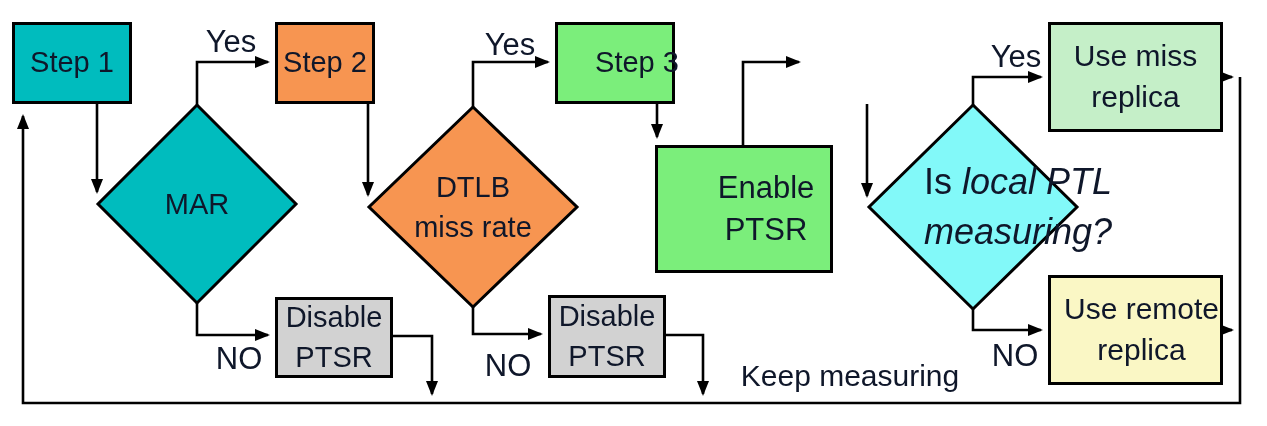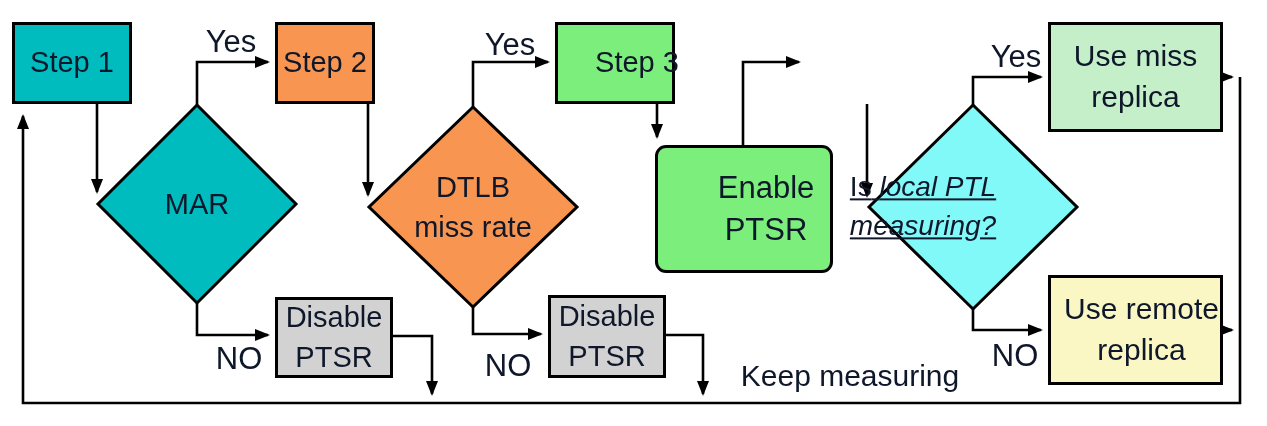--- a/index.html
+++ b/index.html
@@ -92,21 +92,21 @@
 
   <div class="box orange" style="left:275px;top:22px;width:100px;height:82px;">
     <span>Step 2</span>
   </div>
 
   <div class="box green" style="left:555px;top:22px;width:120px;height:82px;">
     <span>Step 3</span>
   </div>
 
 
-  <div class="box green" style="left:655px;top:145px;width:178px;height:128px;font-size:31px;border-radius:11px;">
+  <div class="box green" style="left:655px;top:145px;width:178px;height:128px;font-size:31px;">
     <span>Enable</span>
     <span>PTSR</span>
   </div>
 
   <div class="box gray" style="left:275px;top:297px;width:118px;height:81px;">
     <span>Disable</span>
     <span>PTSR</span>
   </div>
 
   <div class="box gray" style="left:548px;top:295px;width:118px;height:83px;">
@@ -126,21 +126,21 @@
 
   <div class="dtext" style="left:197px;top:204px;">
     <div>MAR</div>
   </div>
 
   <div class="dtext" style="left:473px;top:207px;">
     <div>DTLB</div>
     <div>miss rate</div>
   </div>
 
-  <div class="dtext" style="left:923px;top:207px;font-size:28px;text-decoration:underline;">
+  <div class="dtext" style="left:1018px;top:207px;font-size:36px;">
     <div><span>Is</span> <i>local PTL</i></div>
     <div><i>measuring?</i></div>
   </div>
 
   <div class="elabel" style="left:231px;top:42px;">Yes</div>
   <div class="elabel" style="left:510px;top:45px;">Yes</div>
   <div class="elabel" style="left:1016px;top:57px;">Yes</div>
   <div class="elabel" style="left:239px;top:359px;">NO</div>
   <div class="elabel" style="left:508px;top:366px;">NO</div>
   <div class="elabel" style="left:1015px;top:356px;">NO</div>

